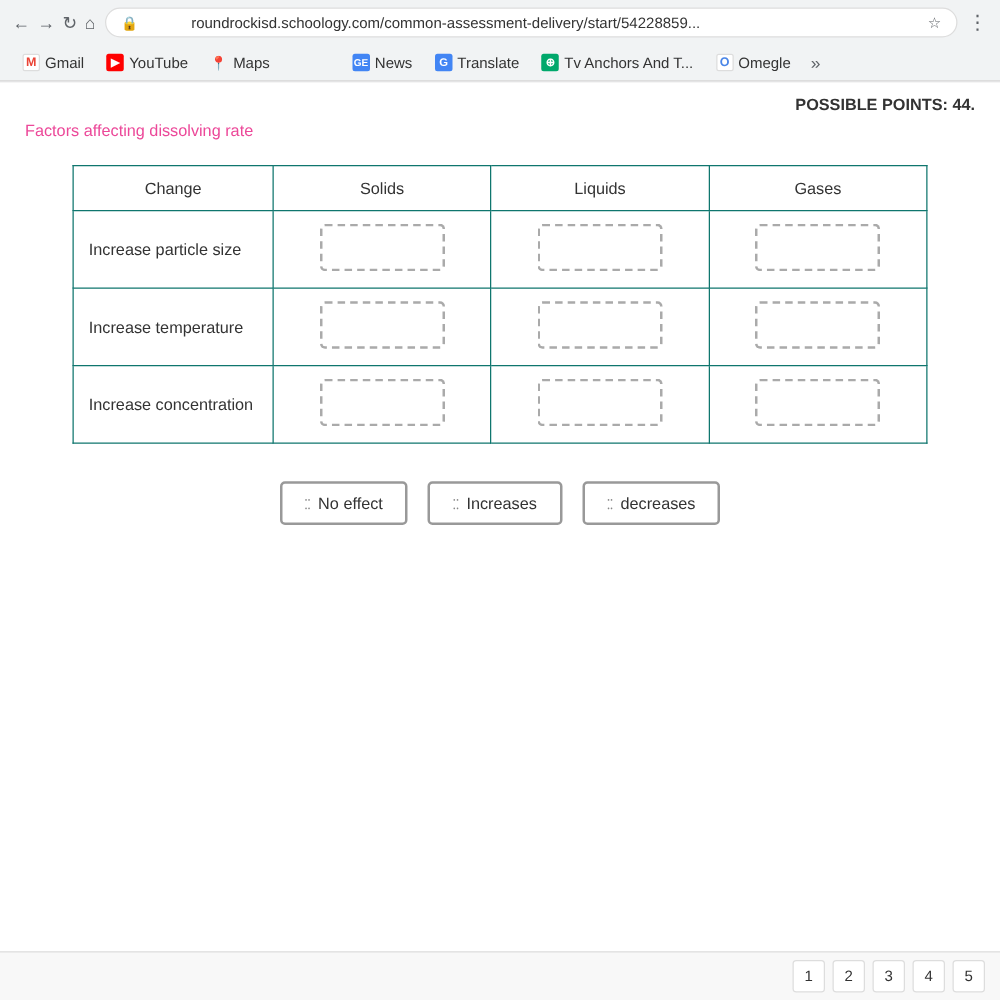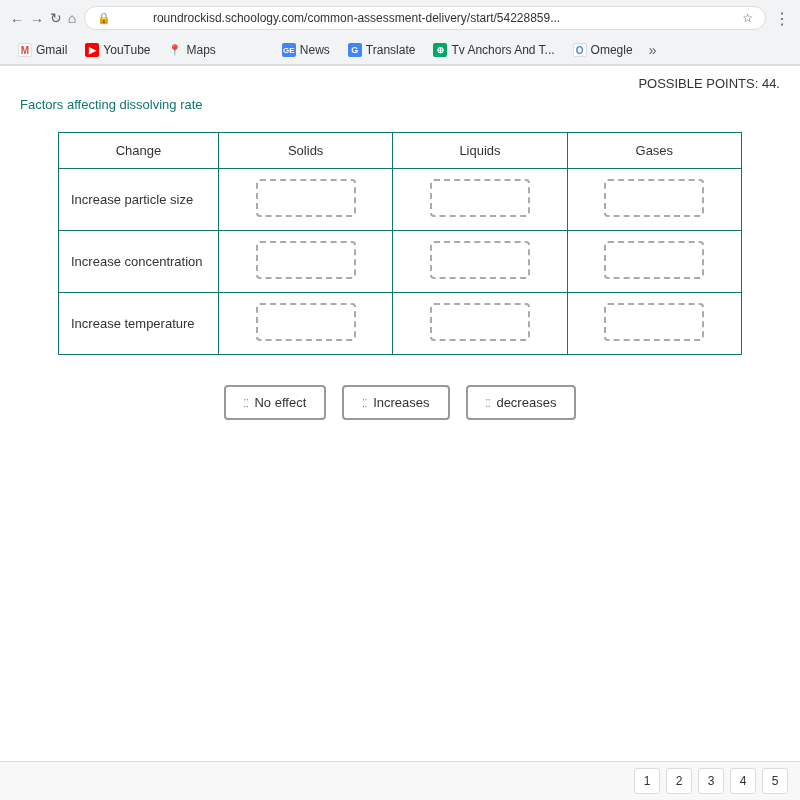--- a/index.html
+++ b/index.html
@@ -94,25 +94,25 @@
       background: #fff;
       padding: 10px 20px;
       height: calc(800px - 72px);
       overflow-y: auto;
     }
     .possible-points {
       text-align: right;
       font-size: 13px;
       color: #333;
       margin-bottom: 6px;
-      font-weight: 400;
+      font-weight: 700;
     }
     .question-title {
       font-size: 13px;
-      color: #0f766e;
+      color: #ec4899;
       margin-bottom: 20px;
     }
 
     
     .dissolving-table {
       border-collapse: collapse;
       width: 90%;
       margin: 0 auto 30px auto;
       border: 1px solid #ccc;
     }
@@ -265,27 +265,27 @@
       </tr>
     </thead>
     <tbody>
       <tr>
         <td class="row-label">Increase particle size</td>
         <td class="drop-cell"><div class="drop-zone"></div></td>
         <td class="drop-cell"><div class="drop-zone"></div></td>
         <td class="drop-cell"><div class="drop-zone"></div></td>
       </tr>
       <tr>
-        <td class="row-label">Increase concentration</td>
+        <td class="row-label">Increase temperature</td>
         <td class="drop-cell"><div class="drop-zone"></div></td>
         <td class="drop-cell"><div class="drop-zone"></div></td>
         <td class="drop-cell"><div class="drop-zone"></div></td>
       </tr>
       <tr>
-        <td class="row-label">Increase temperature</td>
+        <td class="row-label">Increase concentration</td>
         <td class="drop-cell"><div class="drop-zone"></div></td>
         <td class="drop-cell"><div class="drop-zone"></div></td>
         <td class="drop-cell"><div class="drop-zone"></div></td>
       </tr>
     </tbody>
   </table>
 
   <div class="drag-items-container">
     <div class="drag-item">
       <span class="drag-handle">⁚⁚</span>

